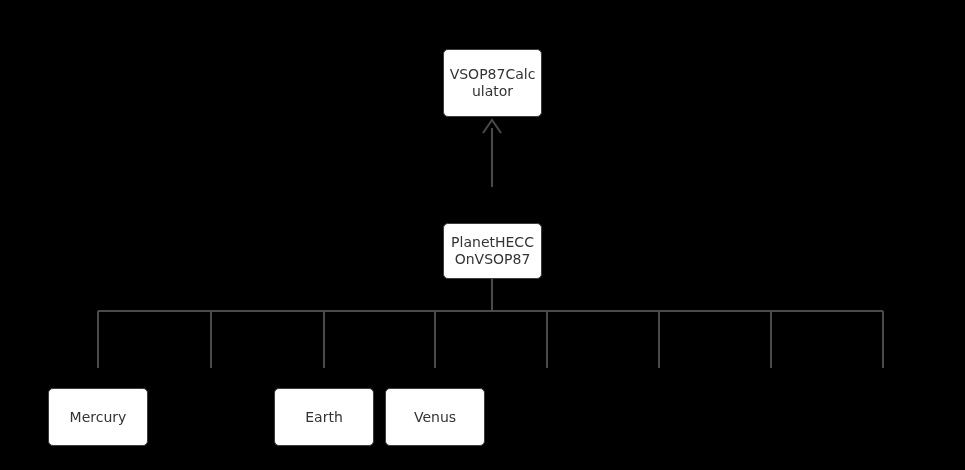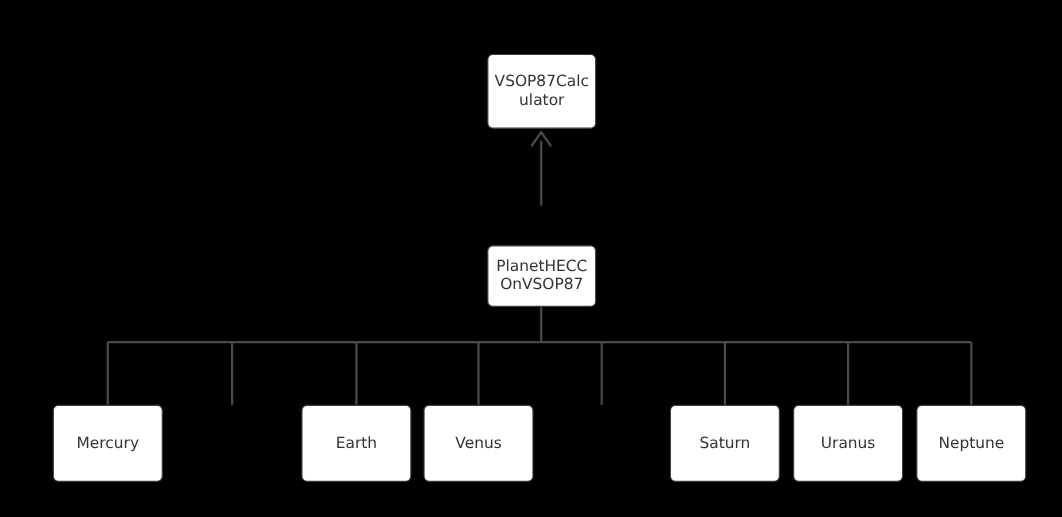--- a/index.html
+++ b/index.html
@@ -40,21 +40,21 @@
   .uml-node .node-label {
     display: block;
     width: 100%;
     padding: 0 4px;
     box-sizing: border-box;
     word-break: break-all;
     overflow-wrap: break-word;
   }
   .node-root  { left: 443px; top: 49px;  width: 99px; height: 68px; }
   .node-mid   { left: 443px; top: 187px; width: 99px; height: 56px; margin-top: 36px; }
-  .node-leaf  { top: 368px; width: 100px; height: 70px; }
+  .node-leaf  { top: 388px; width: 100px; height: 58px; }
 </style>
 </head>
 <body>
 
 <div id="diagram-root">
 
   <svg id="edge-layer" viewBox="0 0 965 470" xmlns="http://www.w3.org/2000/svg">
 
     <line x1="492" y1="187" x2="492" y2="128" stroke="#4a4a4a" stroke-width="2"></line>
     <polyline points="483,133 492,120 501,133" fill="none" stroke="#4a4a4a" stroke-width="2" stroke-linejoin="miter"></polyline>
@@ -84,23 +84,14 @@
 
   <div class="uml-node node-leaf" style="left:48px">
     <span class="node-label">Mercury</span>
   </div>
   <div class="uml-node node-leaf" style="left:274px">
     <span class="node-label">Earth</span>
   </div>
   <div class="uml-node node-leaf" style="left:385px">
     <span class="node-label">Venus</span>
   </div>
-  <div class="uml-node node-leaf" style="left:609px">
-    <span class="node-label">Saturn</span>
-  </div>
-  <div class="uml-node node-leaf" style="left:721px">
-    <span class="node-label">Uranus</span>
-  </div>
-  <div class="uml-node node-leaf" style="left:833px">
-    <span class="node-label">Neptune</span>
-  </div>
 
 </div>
 
 </body></html>

